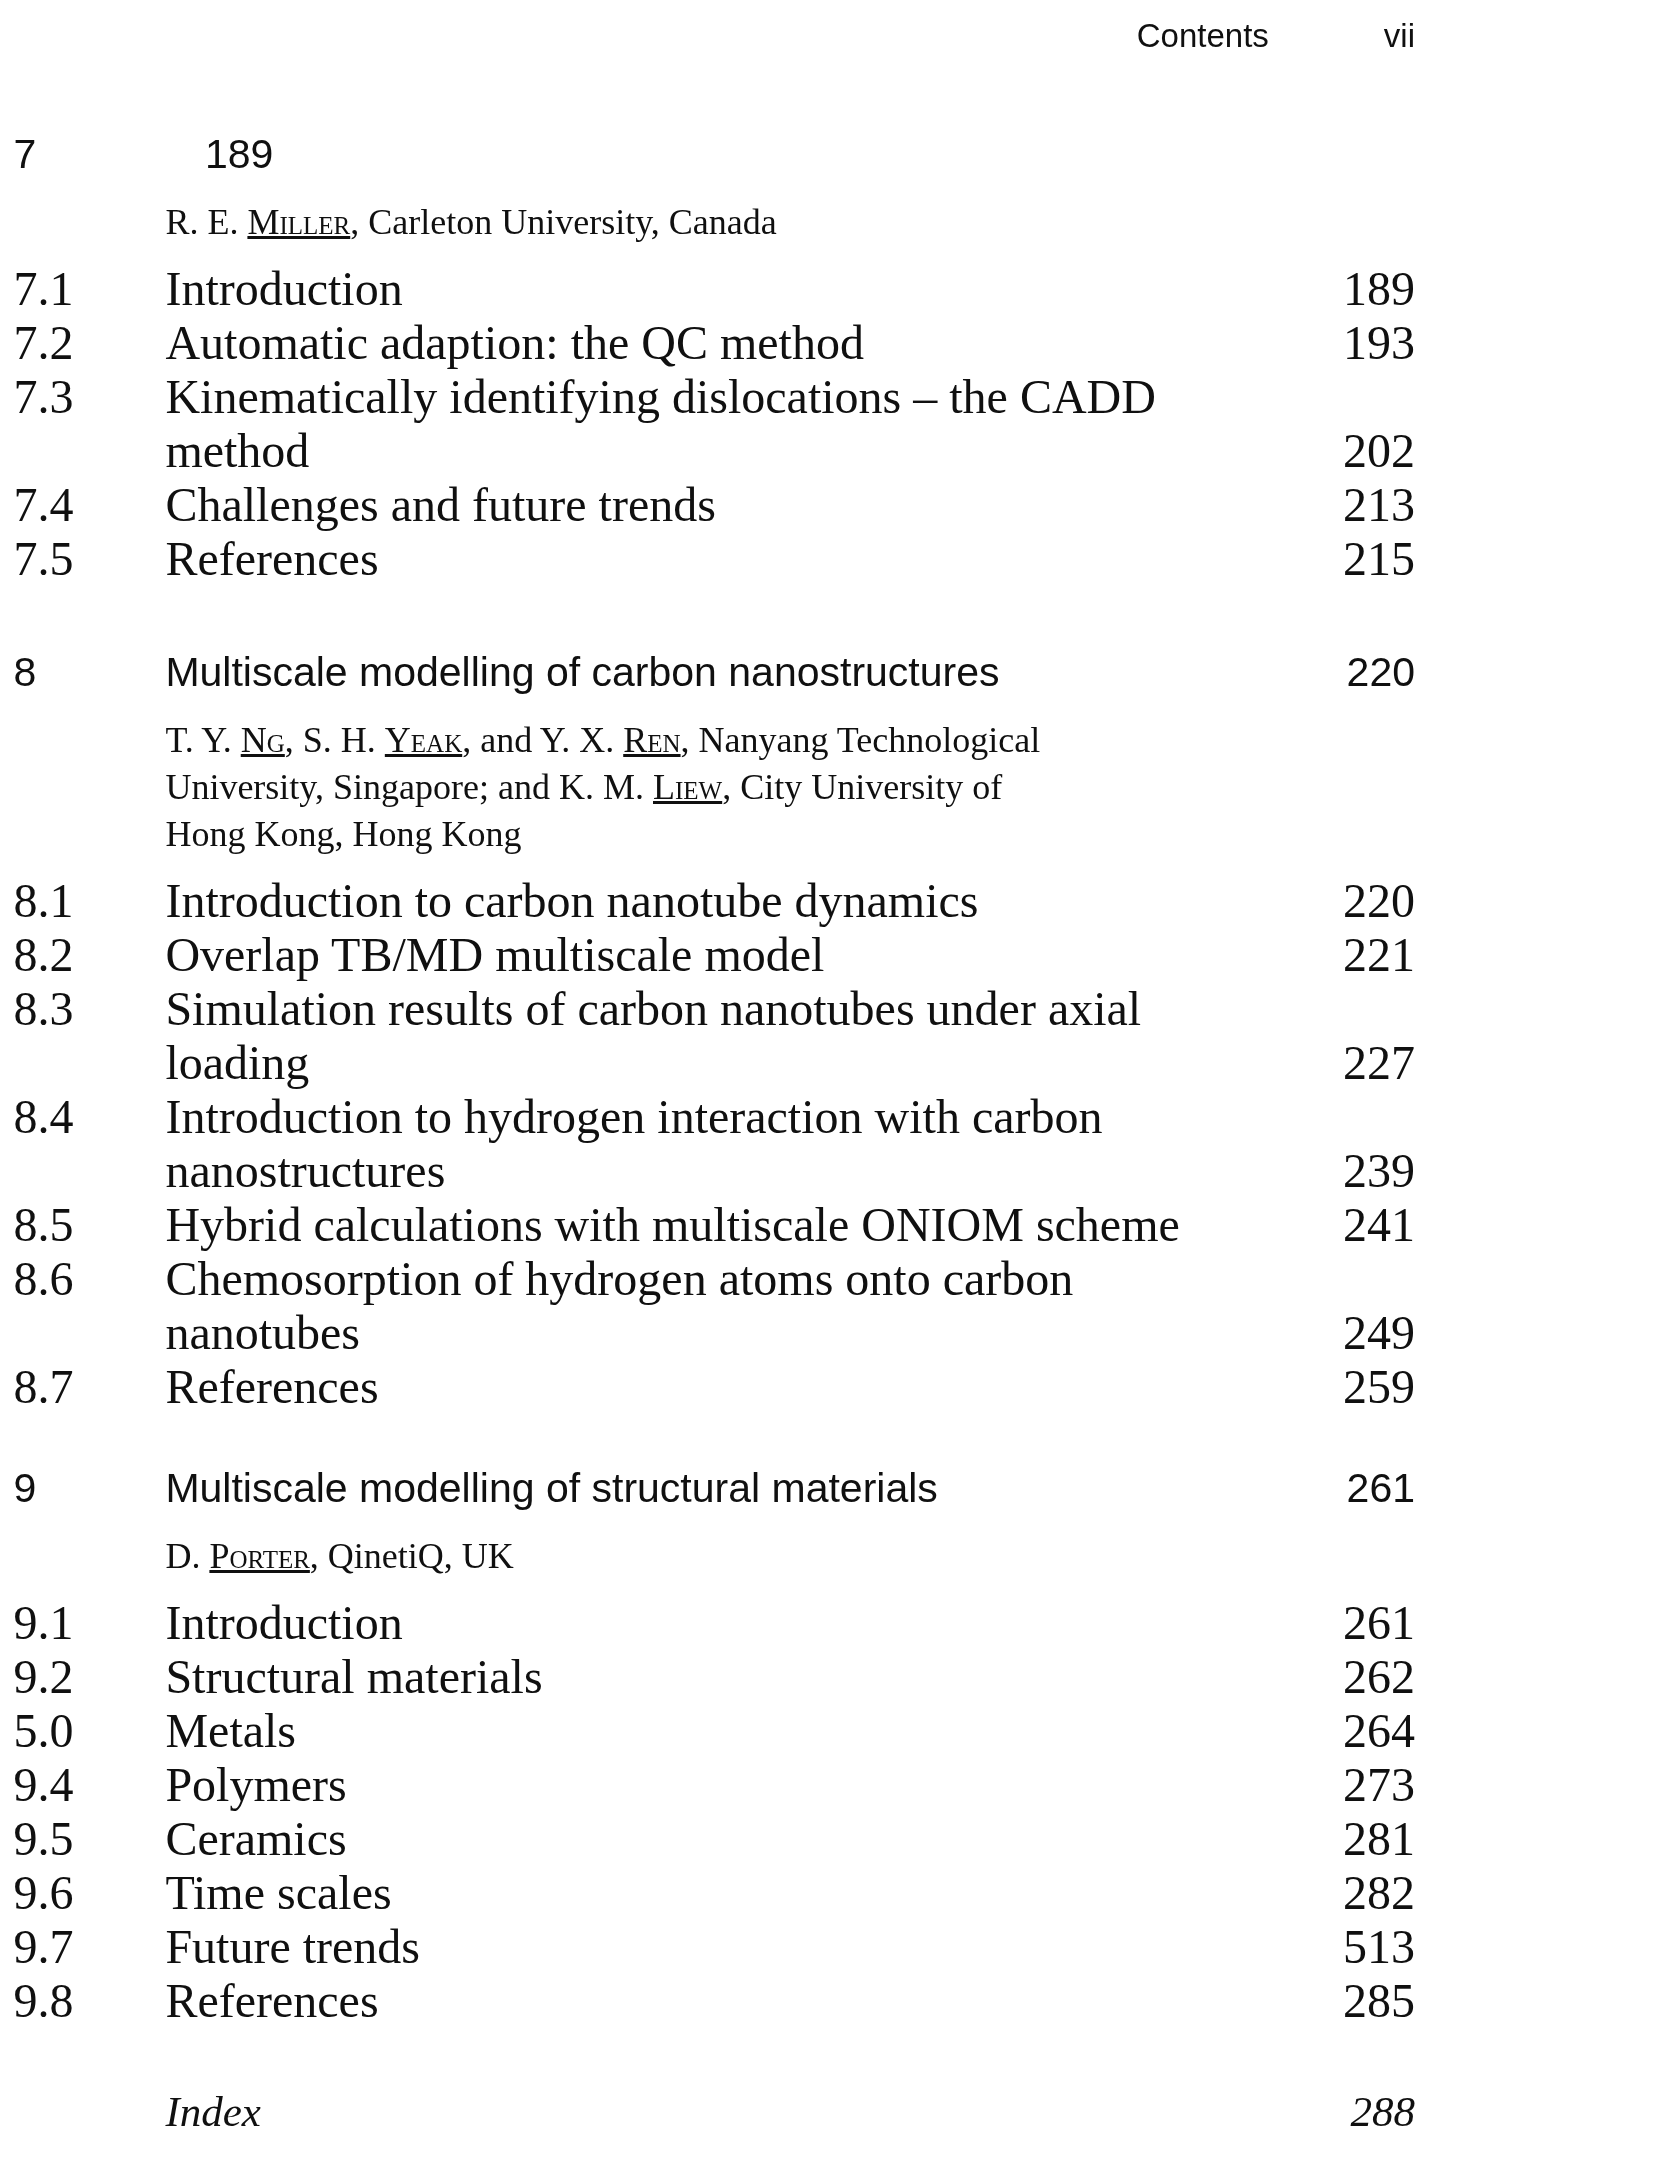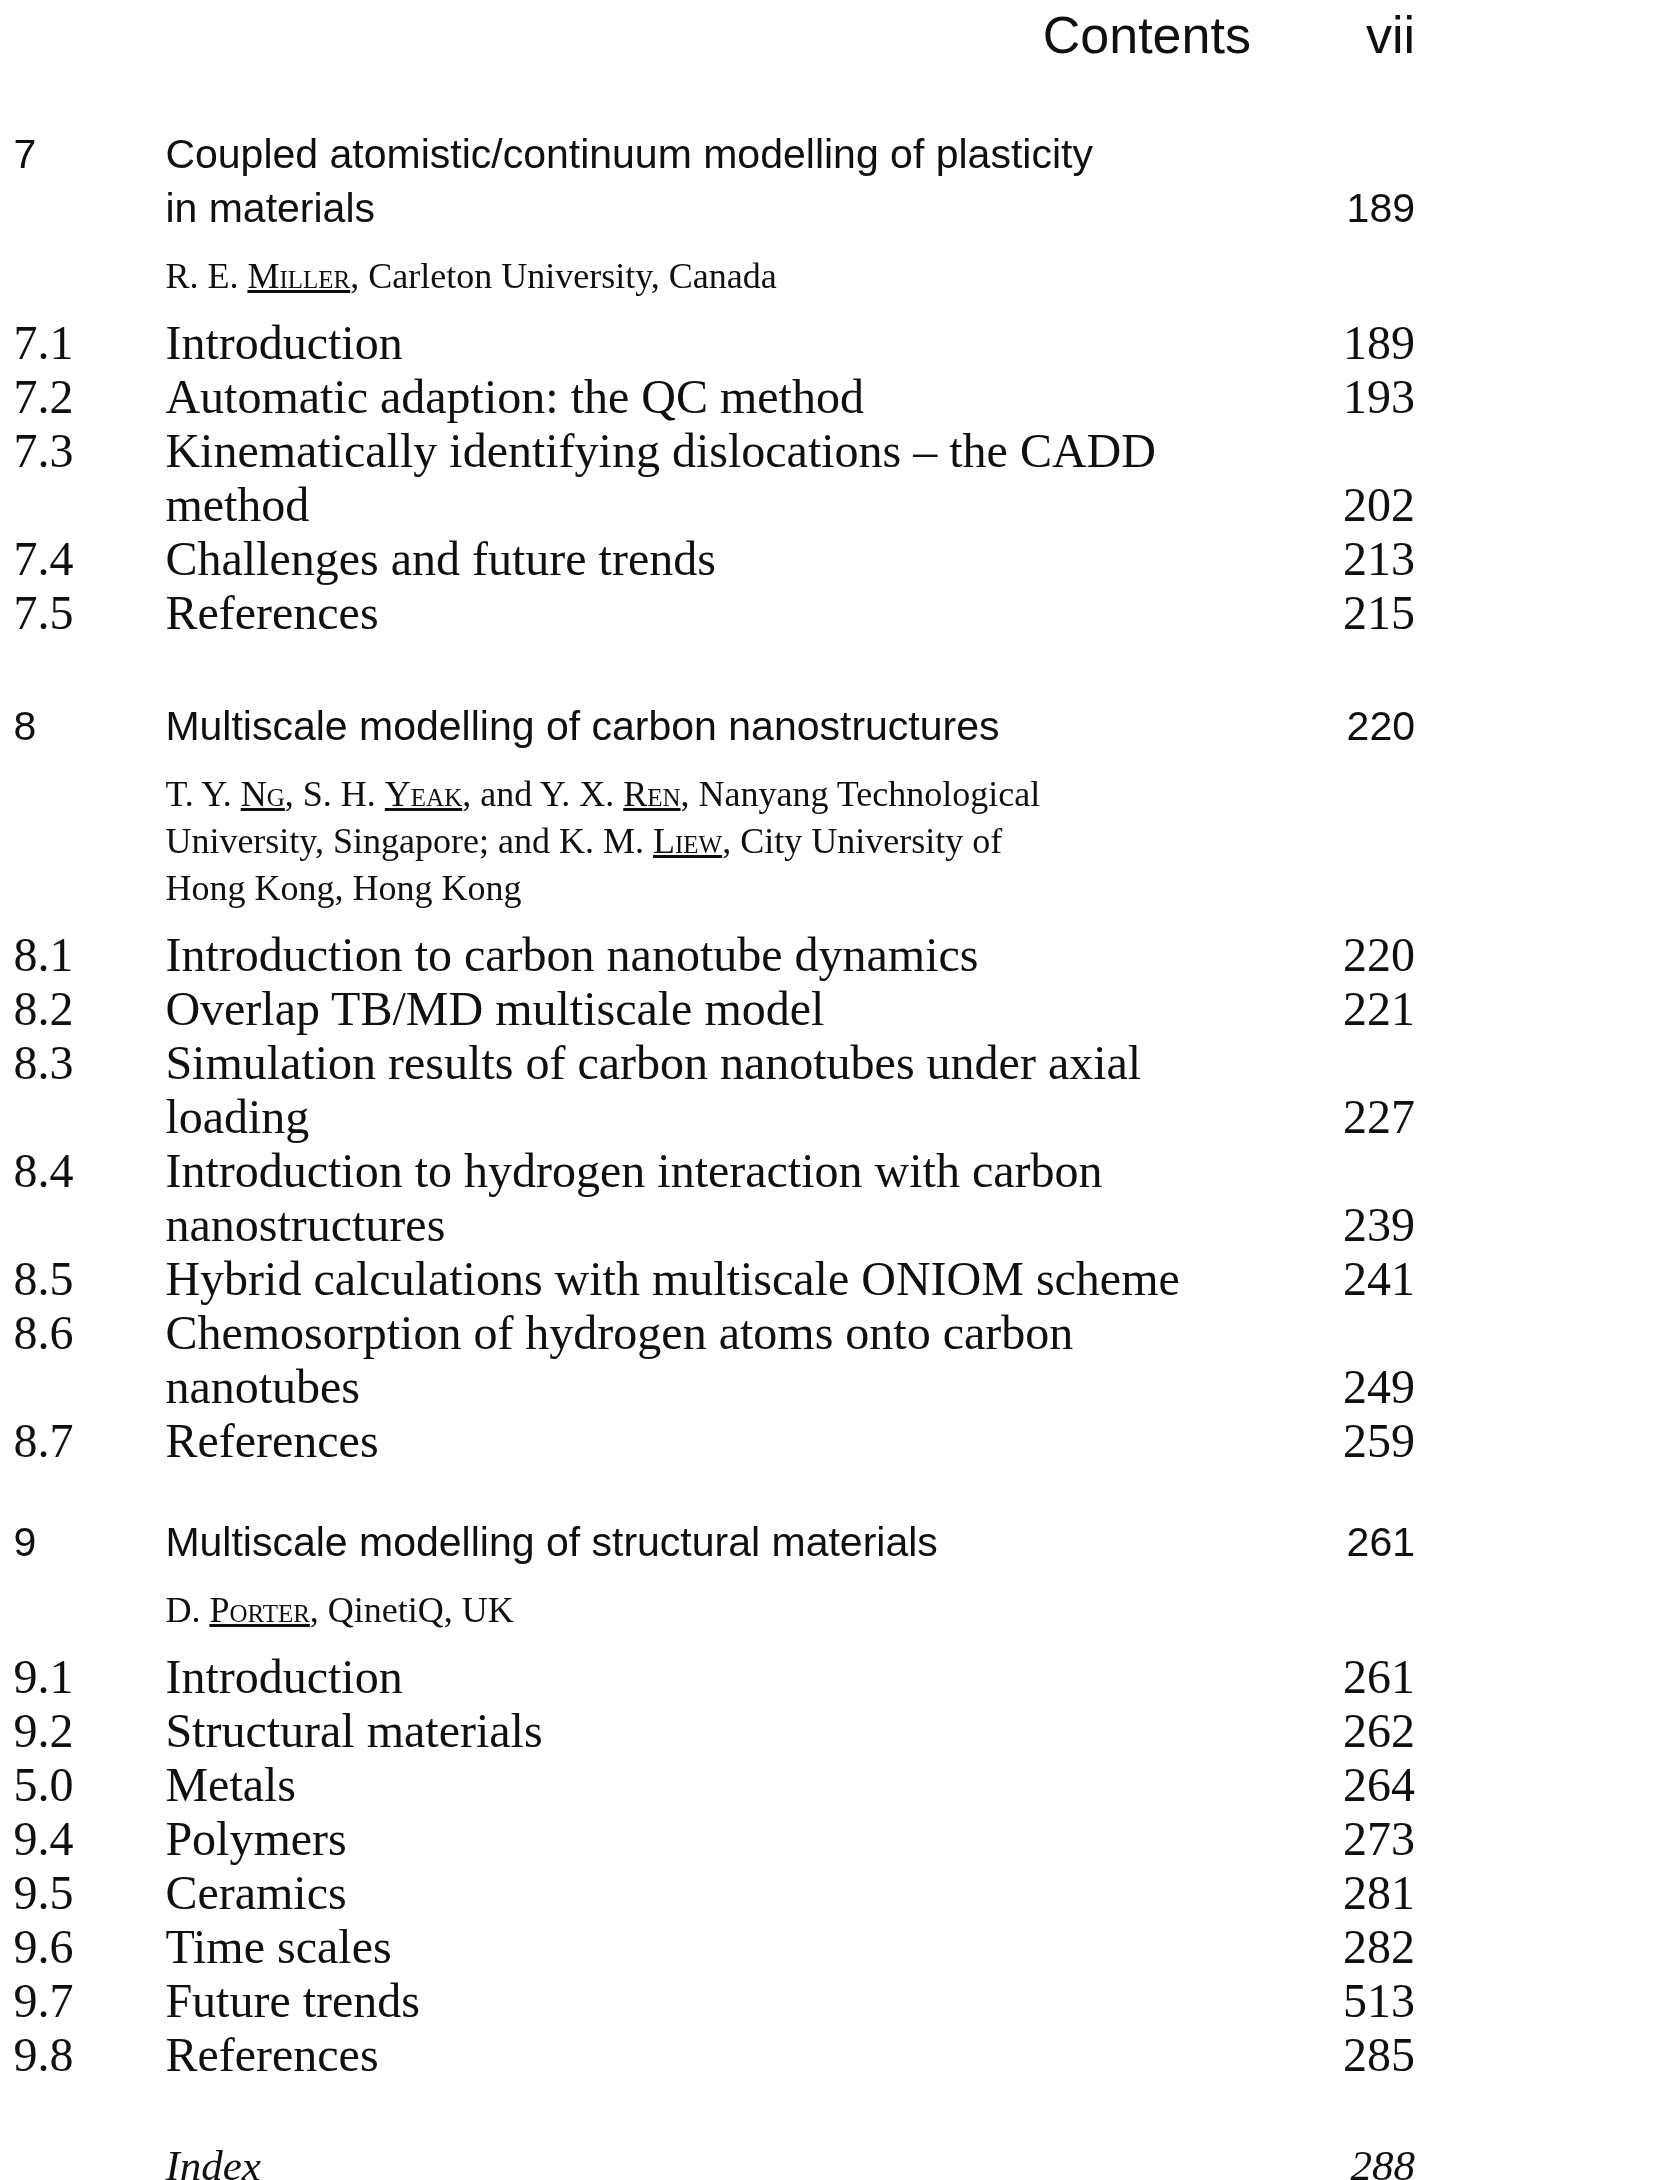--- a/index.html
+++ b/index.html
@@ -17,21 +17,21 @@
     font-family: "Liberation Serif", serif;
   }
 
   
   .page-header {
     display: flex;
     justify-content: flex-end;
     align-items: flex-start;
     gap: 115px;
     font-family: "Liberation Sans", sans-serif;
-    font-size: 52px;
+    font-size: 33px;
     line-height: 43px;
     font-weight: 400;
   }
 
   
   .row { display: flex; }
   .num {
     width: 152px;
     flex: 0 0 152px;
     align-self: flex-start;
@@ -88,22 +88,20 @@
 
 <header class="page-header">
   <div>Contents</div>
   <div>vii</div>
 </header>
 
 <main>
     <section class="chapter">
       <div class="row chapter-row">
         <div class="num">7</div>
-        <div class="title">Coupled atomistic/continuum modelling of plasticity
-in materials</div>
         <div class="page">189</div>
       </div>
       <p class="authors"><span>R. E. </span><span class="sc">Miller</span><span>, Carleton University, Canada</span></p>
       <div class="sections">
         <div class="row section-row">
           <div class="num">7.1</div>
           <div class="title">Introduction</div>
           <div class="page">189</div>
         </div>
         <div class="row section-row">

